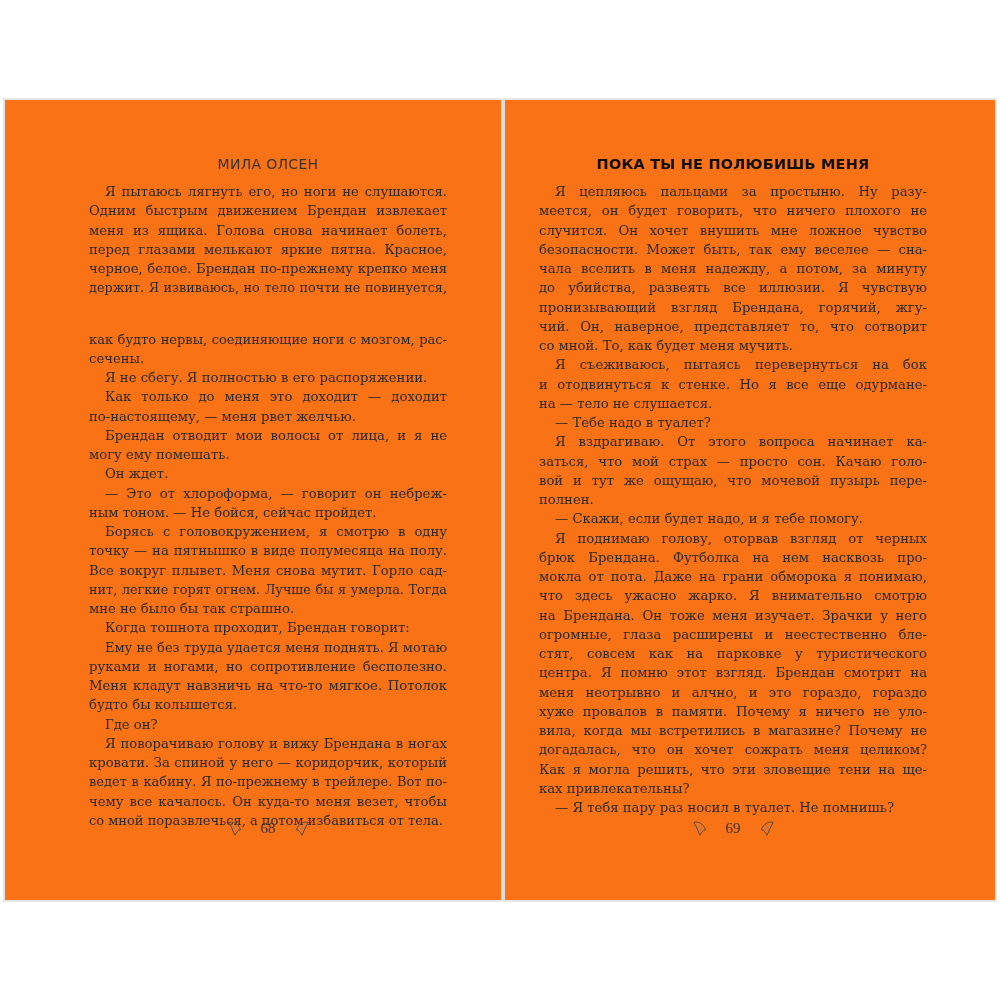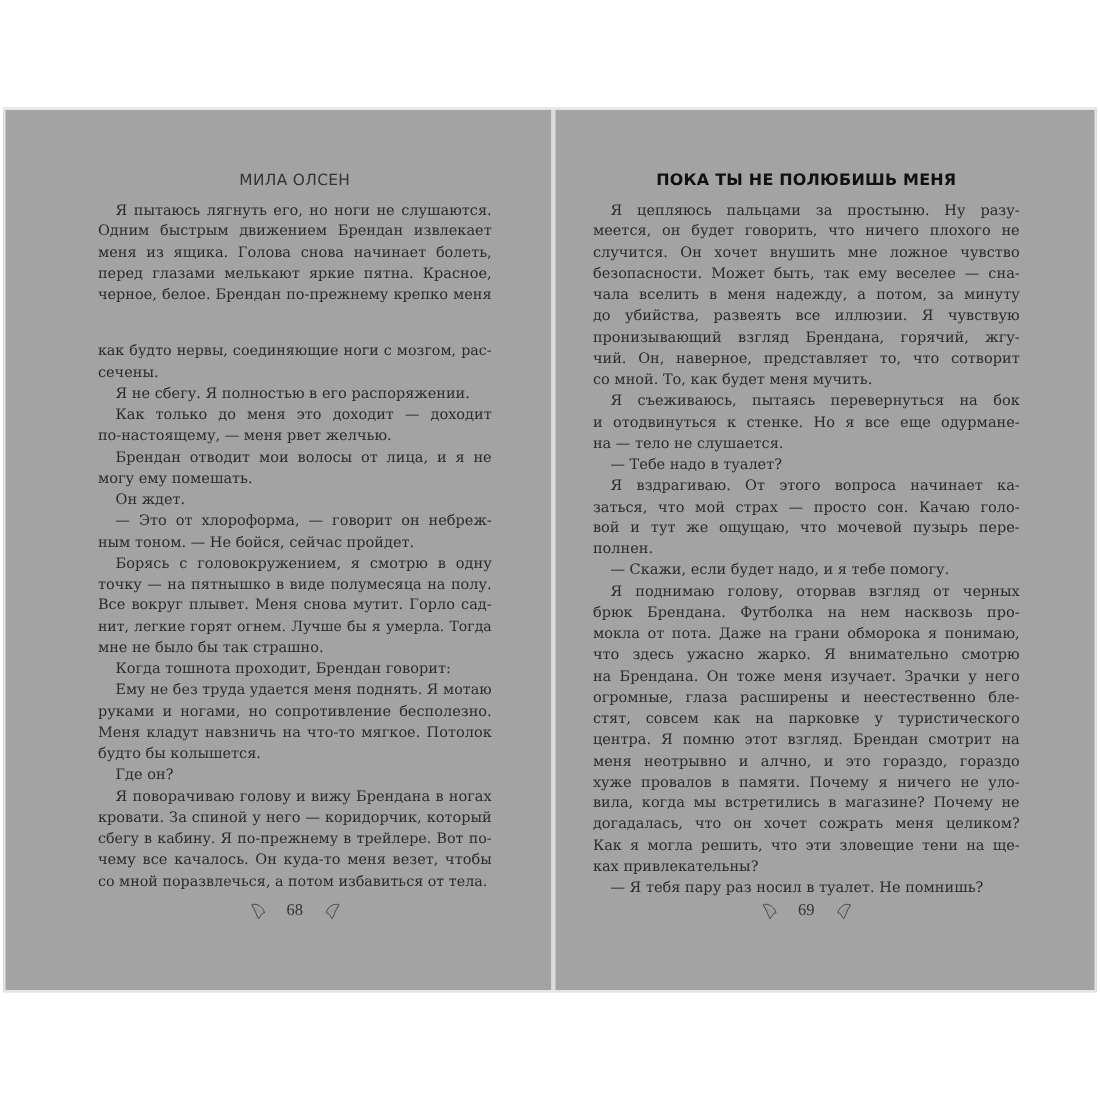--- a/index.html
+++ b/index.html
@@ -1,17 +1,17 @@
 <!DOCTYPE html>
 <html><head>
 <meta charset="utf-8">
 <style>
   html, body { margin:0; padding:0; background:#ffffff; }
   body { width:1000px; height:1000px; position:relative; overflow:hidden; font-family:"DejaVu Serif", serif; }
-  .spread { position:absolute; left:3px; top:98px; width:994px; height:804px; background:#a3a3a3;
+  .spread { position:absolute; left:3px; top:98px; width:994px; height:804px; background:#f97316;
             border-top:2px solid #e6e6e6; border-bottom:2px solid #e6e6e6; border-left:2px solid #e4e4e4; border-right:2px solid #e4e4e4; box-sizing:border-box; }
   .spine { position:absolute; left:496px; top:0; width:4px; height:100%; background:#dcdcdc; }
   .page { position:absolute; top:0; height:100%; }
   .page.left { left:84px; width:358px; }
   .page.right { left:534px; width:388px; }
   .running-head { position:absolute; top:56px; left:0; width:100%; text-align:center; font-family:"DejaVu Sans", sans-serif; font-size:14px; color:#333; letter-spacing:0.3px; }
   .running-head.bold { font-weight:bold; color:#111; font-size:14.5px; letter-spacing:0.2px; }
   .text { position:absolute; top:82px; left:0; width:100%; font-size:13.2px; line-height:19.25px; color:#2a2a2a; }
   .line { display:block; white-space:nowrap; text-align:justify; text-align-last:justify; height:19.25px; }
   .line.last { text-align-last:left; }
@@ -24,20 +24,21 @@
 
 <div class="spread">
   <div class="page left">
     <div class="running-head">МИЛА ОЛСЕН</div>
     <div class="text" id="left-text">
         <span class="line indent">Я пытаюсь лягнуть его, но ноги не слушаются.</span>
         <span class="line">Одним быстрым движением Брендан извлекает</span>
         <span class="line">меня из ящика. Голова снова начинает болеть,</span>
         <span class="line">перед глазами мелькают яркие пятна. Красное,</span>
         <span class="line">черное, белое. Брендан по-прежнему крепко меня</span>
+        <span class="line" style="font-size: 12.8px;">держит. Я извиваюсь, но тело почти не повинуется,</span>
         <span class="line" style="font-size: 13px; margin-top: 32px;">как будто нервы, соединяющие ноги с мозгом, рас-</span>
         <span class="line last">сечены.</span>
         <span class="line indent last">Я не сбегу. Я полностью в его распоряжении.</span>
         <span class="line indent">Как только до меня это доходит — доходит</span>
         <span class="line last">по-настоящему, — меня рвет желчью.</span>
         <span class="line indent">Брендан отводит мои волосы от лица, и я не</span>
         <span class="line last">могу ему помешать.</span>
         <span class="line indent last">Он ждет.</span>
         <span class="line indent">— Это от хлороформа, — говорит он небреж-</span>
         <span class="line last">ным тоном. — Не бойся, сейчас пройдет.</span>
@@ -47,21 +48,21 @@
         <span class="line" style="font-size: 12.8px;">нит, легкие горят огнем. Лучше бы я умерла. Тогда</span>
         <span class="line last">мне не было бы так страшно.</span>
         <span class="line indent last">Когда тошнота проходит, Брендан говорит:</span>
         <span class="line indent" style="font-size: 13px;">Ему не без труда удается меня поднять. Я мотаю</span>
         <span class="line">руками и ногами, но сопротивление бесполезно.</span>
         <span class="line">Меня кладут навзничь на что-то мягкое. Потолок</span>
         <span class="line last">будто бы колышется.</span>
         <span class="line indent last">Где он?</span>
         <span class="line indent">Я поворачиваю голову и вижу Брендана в ногах</span>
         <span class="line">кровати. За спиной у него — коридорчик, который</span>
-        <span class="line" style="font-size: 13px;">сбегу в кабину. Я по-прежнему в трейлере. Вот по-</span>
+        <span class="line" style="font-size: 13px;">ведет в кабину. Я по-прежнему в трейлере. Вот по-</span>
         <span class="line">чему все качалось. Он куда-то меня везет, чтобы</span>
         <span class="line last" style="font-size: 13px;">со мной поразвлечься, а потом избавиться от тела.</span>
       </div>
     <div class="folio">
       <svg class="wing" viewBox="0 0 20 20">
           <path d="M2 4 C6 2 13 5 15 12 C12 12 11 15 9 18 C7 15 6 10 2 4 Z" fill="none" stroke="#444" stroke-width="1"></path>
           <path d="M4 6 L13 12 M6 9 L11 13" stroke="#888" stroke-width="0.6"></path>
         </svg>
       <span>68</span>
       <svg class="wing" viewBox="0 0 20 20">

